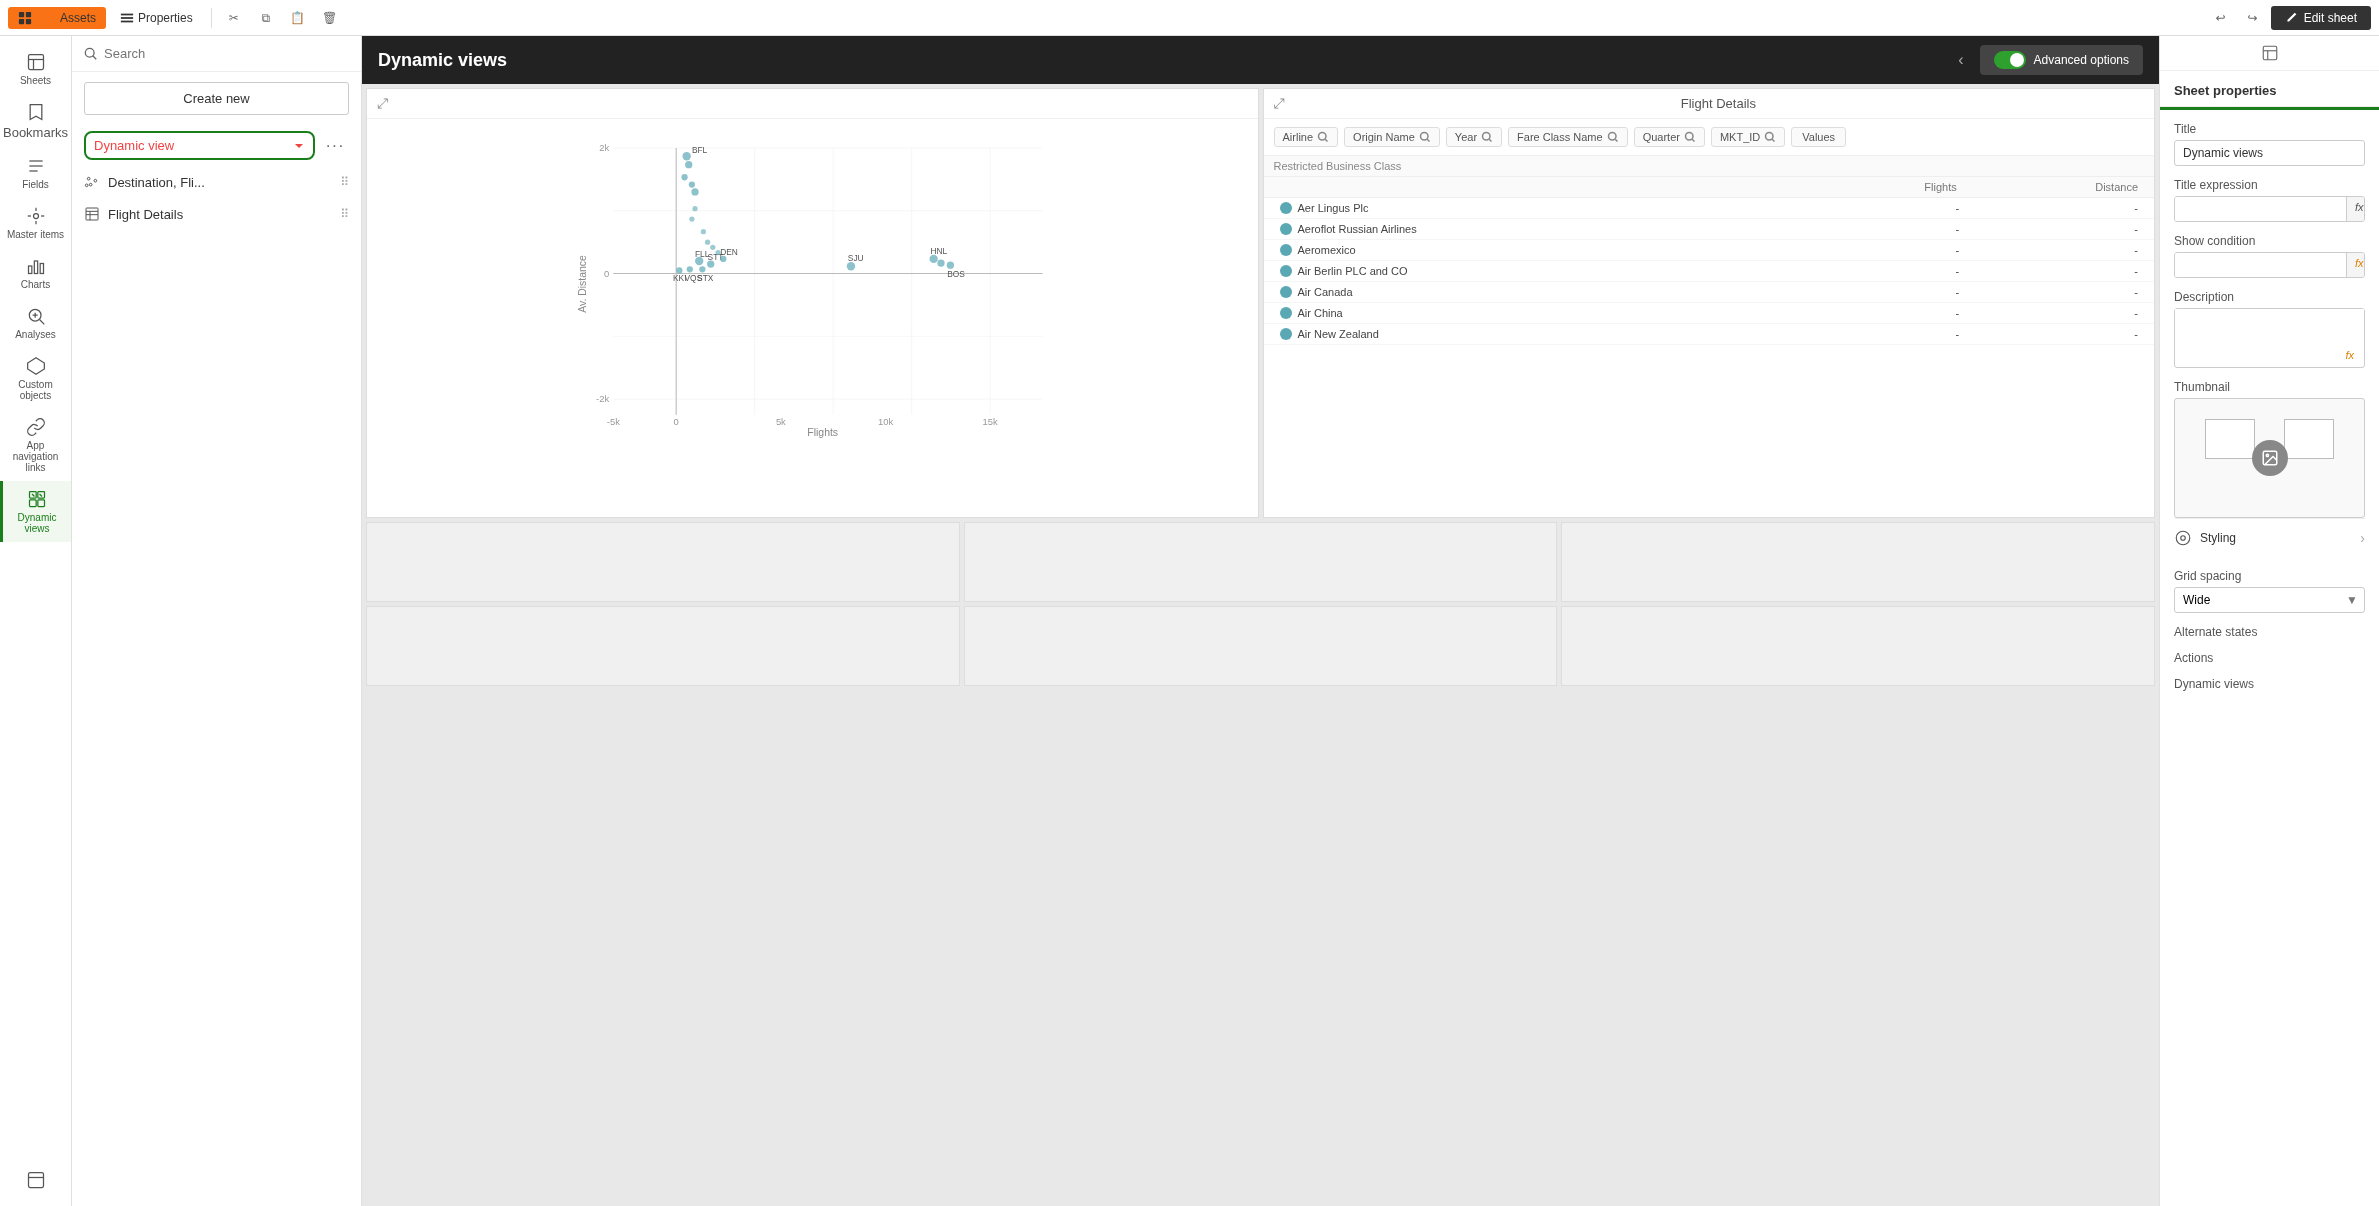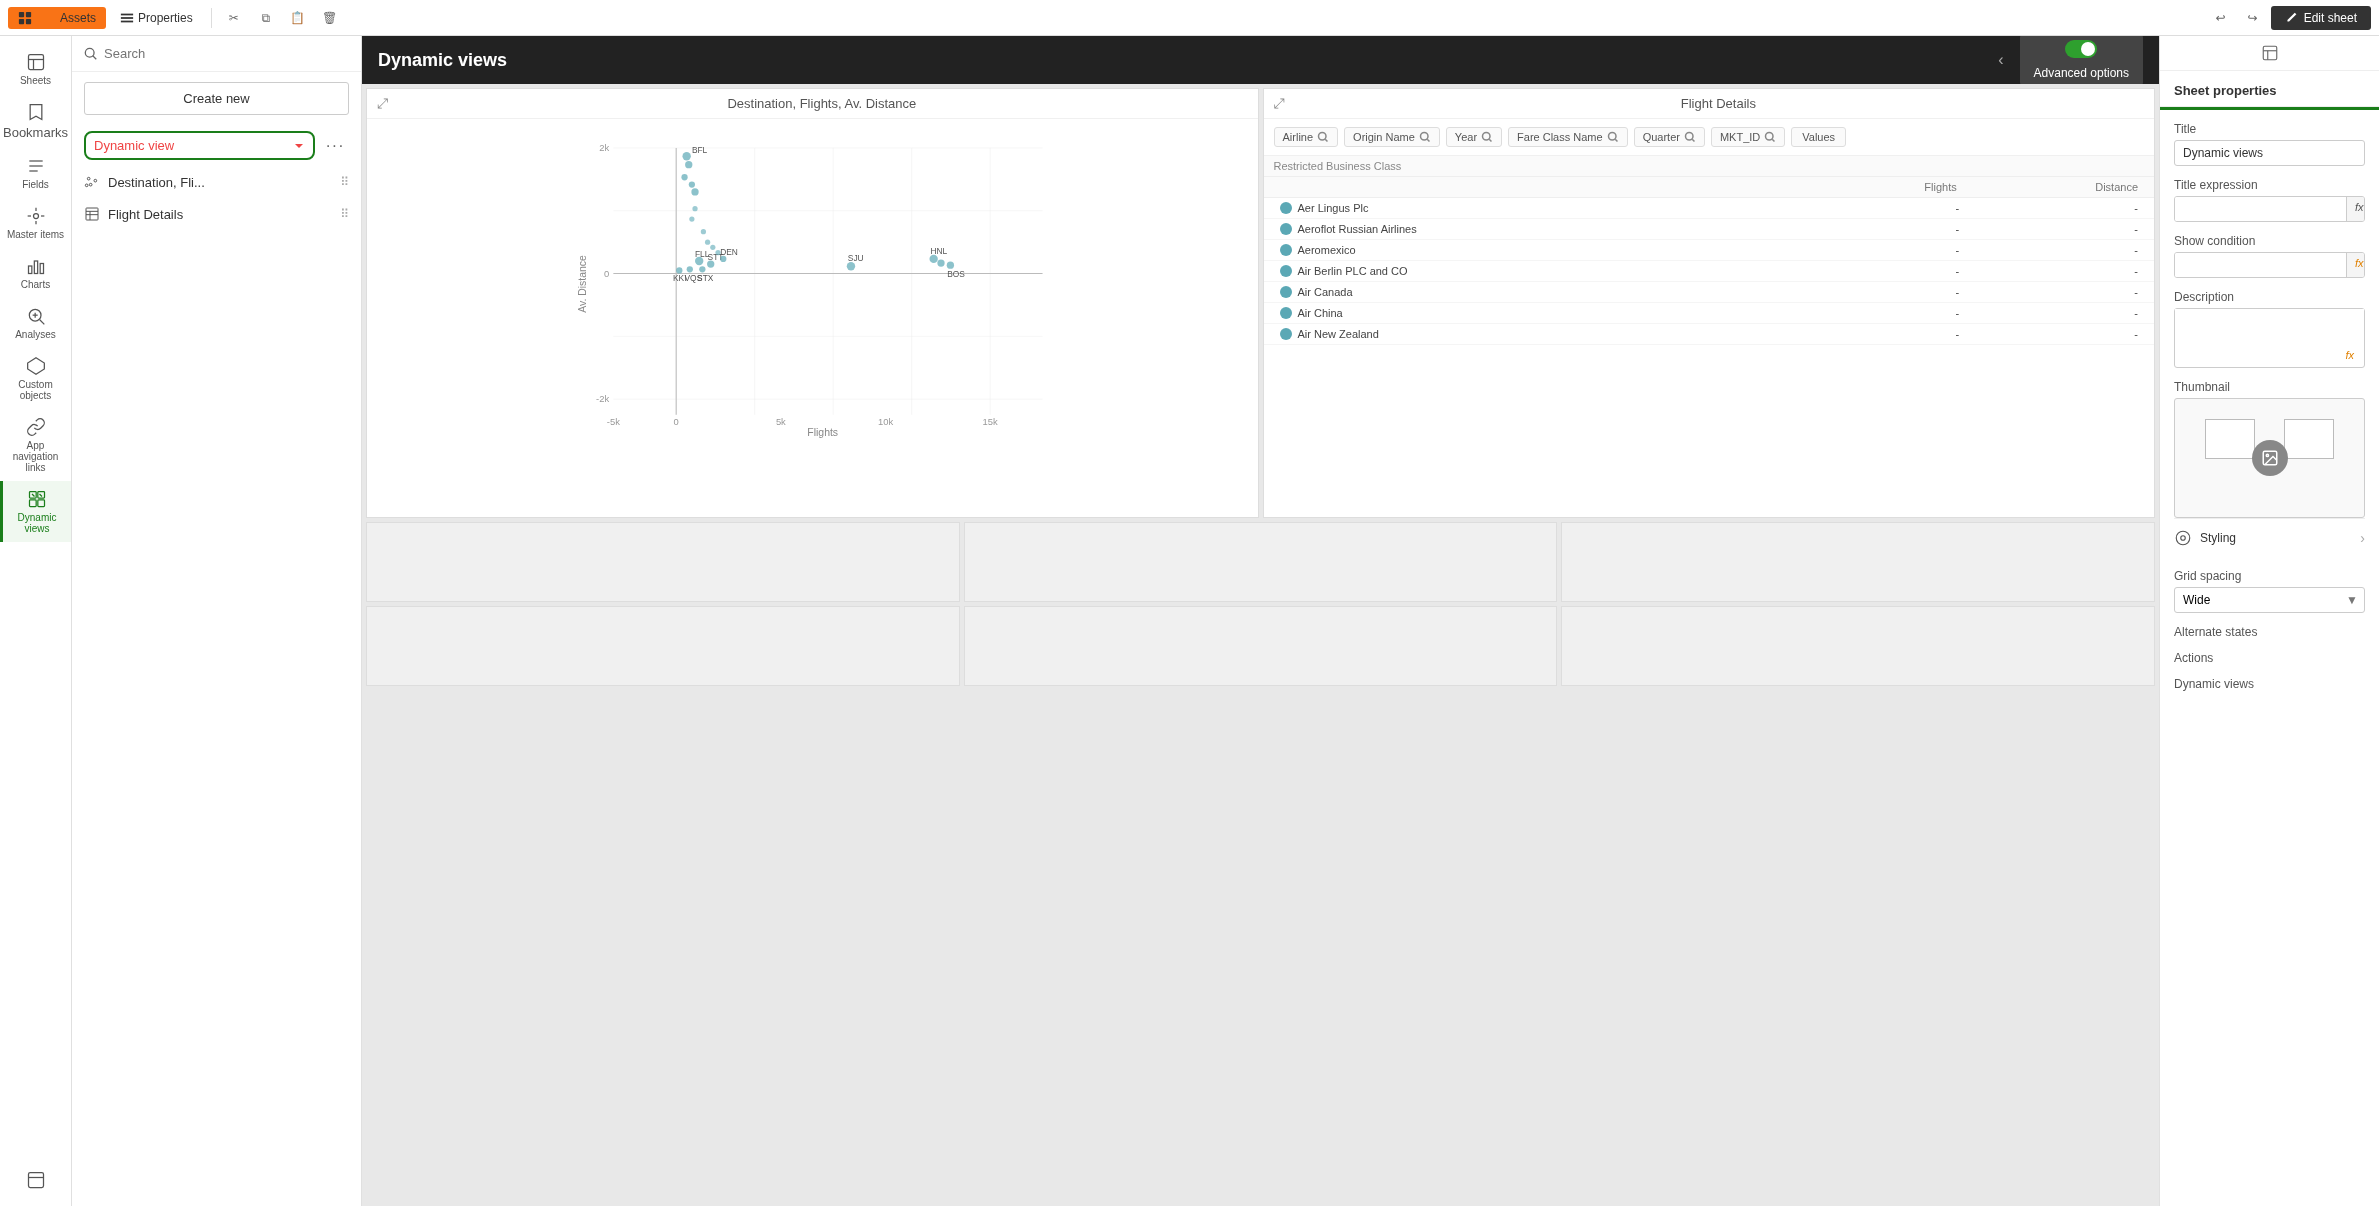--- a/index.html
+++ b/index.html
@@ -83,21 +83,21 @@
 
     
     .canvas-header {
       height: 48px; background: #222; display: flex; align-items: center;
       padding: 0 16px; color: #fff; flex-shrink: 0;
     }
     .canvas-header-title { font-size: 18px; font-weight: 600; flex: 1; color: #fff; }
     .canvas-header-collapse { color: #aaa; cursor: pointer; margin-right: 16px; font-size: 16px; }
     .advanced-options-btn {
       display: flex; align-items: center; gap: 8px; padding: 6px 14px;
-      background: #444; border-radius: 4px; cursor: pointer; font-size: 12px; color: #fff; flex-direction: column;
+      background: #444; border-radius: 4px; cursor: pointer; font-size: 12px; color: #fff;
     }
     .toggle-switch {
       width: 32px; height: 18px; background: #2ea02e; border-radius: 9px;
       position: relative; cursor: pointer;
     }
     .toggle-switch::after {
       content: ''; position: absolute; top: 2px; right: 2px;
       width: 14px; height: 14px; background: #fff; border-radius: 50%;
     }
 
@@ -401,21 +401,20 @@
         <span>Advanced options</span>
       </div>
     </div>
 
     <div class="sheet-canvas">
       <div class="sheet-row">
 
         <div class="viz-container" style="flex:1; height:430px;">
           <div class="viz-header">
             <span class="viz-expand-icon">⤢</span>
-            <span class="viz-title">Destination, Flights, Av. Distance</span>
           </div>
           <div class="scatter-plot-wrapper">
             <svg class="scatter-svg" viewBox="0 0 460 300">
 
               <text x="14" y="150" transform="rotate(-90,14,150)" text-anchor="middle" font-size="10" fill="#888">Av. Distance</text>
 
               <text x="240" y="295" text-anchor="middle" font-size="10" fill="#888">Flights</text>
 
               <line x1="40" y1="20" x2="450" y2="20" stroke="#eee" stroke-width="0.5"></line>
               <line x1="40" y1="80" x2="450" y2="80" stroke="#eee" stroke-width="0.5"></line>

